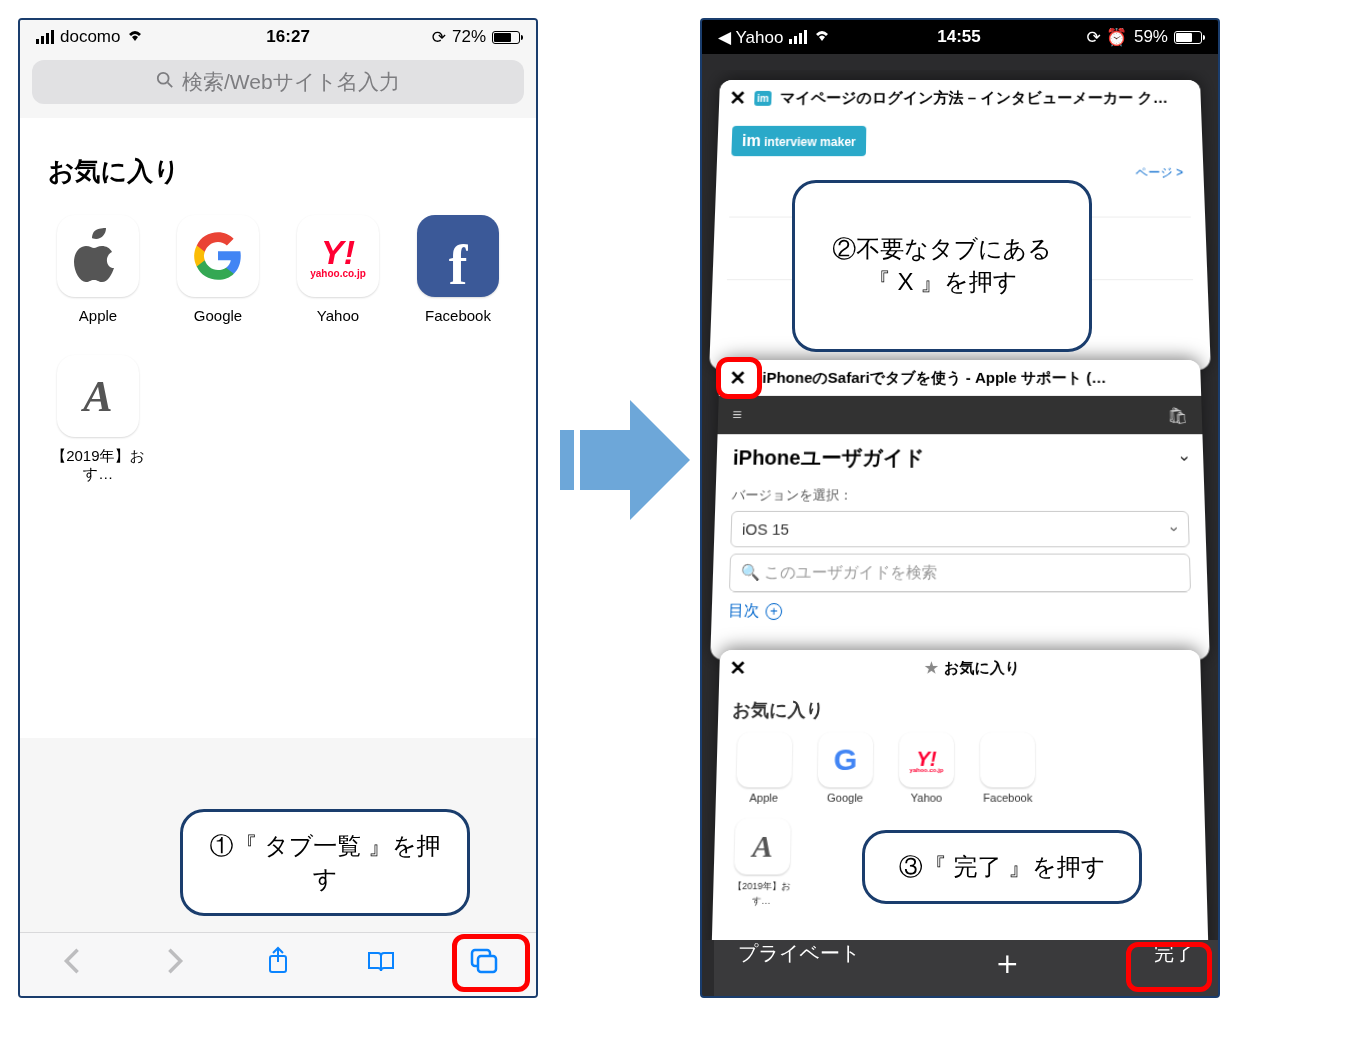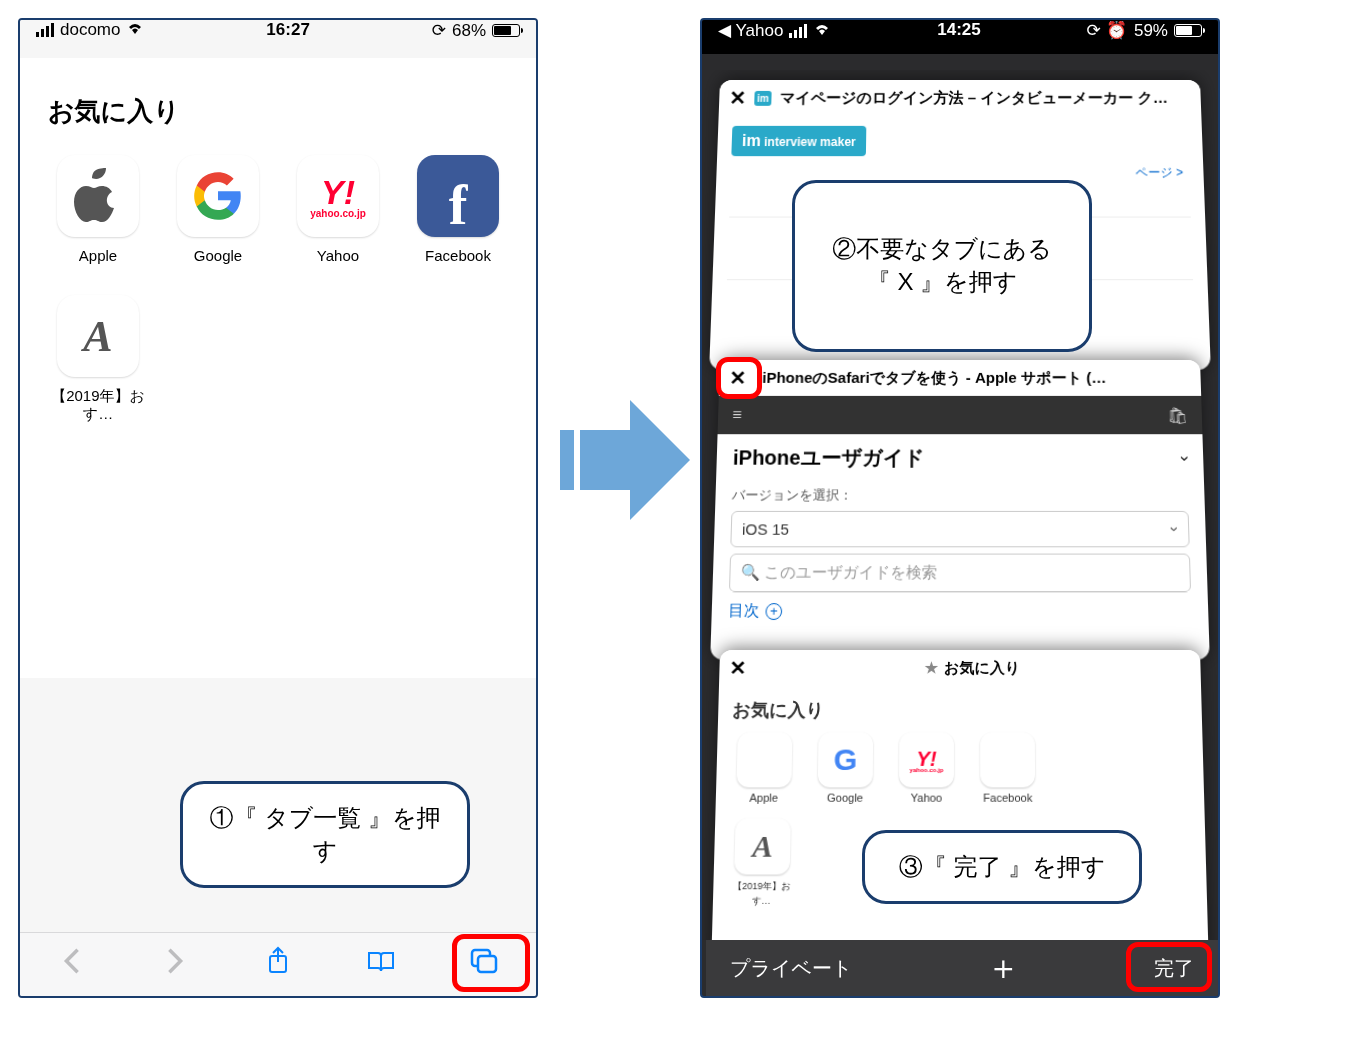--- a/index.html
+++ b/index.html
@@ -18,21 +18,21 @@
   }
   
   #phone-left {
     left: 18px; top: 18px;
     width: 520px; height: 980px;
     border-radius: 4px;
     background: #f6f6f6;
   }
   .status-bar {
     height: 34px;
-    display: flex; align-items: flex-start; justify-content: space-between;
+    display: flex; align-items: center; justify-content: space-between;
     padding: 0 16px;
     font-size: 17px; font-weight: 500;
     background: #f6f6f6;
   }
   .status-left, .status-right { display: flex; align-items: center; gap: 6px; }
   .status-center { font-weight: 600; }
   .signal-bars { display: inline-flex; gap: 2px; align-items: flex-end; }
   .signal-bars span { width: 3px; background: #000; }
   .signal-bars span:nth-child(1){height:5px}
   .signal-bars span:nth-child(2){height:8px}
@@ -128,23 +128,23 @@
     background:#fff; border-radius:12px; overflow:hidden;
     box-shadow: 0 -2px 18px rgba(0,0,0,.5);
   }
   .tab-card .tab-header {
     height:36px; background:#fff; display:flex; align-items:center; gap:8px;
     padding:0 10px; font-size:15px; font-weight:600; color:#000;
     white-space:nowrap; overflow:hidden; text-overflow:ellipsis;
   }
   .tab-card .tab-header .close-x { font-size:20px; font-weight:700; }
   .tab-bottombar {
-    position:absolute; bottom:0; left:4px; right:0; height:56px;
+    position:absolute; bottom:0; left:12px; right:0; height:56px;
     background:#3a3a3c; color:#fff;
-    display:flex; justify-content:space-between; align-items:center;
+    display:flex; justify-content:space-between; align-items:flex-start;
     padding:0 24px; font-size:20px;
   }
   .plus-btn { font-size:34px; font-weight:300;}
   
   .tab-body { padding:10px 14px; font-size:14px; color:#333; }
   .im-badge {
     display:inline-block; background:#2aa9c9; color:#fff;
     padding:6px 10px; border-radius:4px; font-size:12px; font-weight:600;
   }
   .apple-nav { background:#323232; height:38px; display:flex; align-items:center; justify-content:space-between; padding:0 14px; color:#d0d0d0;}
@@ -177,27 +177,36 @@
       <span>docomo</span>
       <span>
         <svg width="18" height="14" viewBox="0 0 18 14">
             <path d="M9 13 L6 9 Q9 6 12 9 Z M3 6 Q9 0 15 6 L13 8 Q9 4 5 8 Z" fill="#000"></path>
           </svg>
       </span>
     </div>
     <div class="status-center">16:27</div>
     <div class="status-right">
       <span>⟳</span>
-      <span>68%</span>
+      <span>72%</span>
       <span class="battery">
           <span class="fill"></span>
         </span>
     </div>
   </div>
 
+  <div class="search-field">
+    <span>
+      <svg width="18" height="18" viewBox="0 0 20 20" fill="none" stroke="#7d7d80" stroke-width="2">
+          <circle cx="8" cy="8" r="6"></circle>
+          <line x1="13" y1="13" x2="18" y2="18"></line>
+        </svg>
+    </span>
+    <span>検索/Webサイト名入力</span>
+  </div>
 
   <div class="favorites-section">
     <div class="favorites-title">お気に入り</div>
     <div class="fav-grid">
 
       <div class="fav-item">
         <div class="fav-icon">
           <svg width="48" height="56" viewBox="0 0 24 28" fill="#555">
               <path d="M16 0c0 2-1 4-3 5-2 1-4 0-4 0s0-3 2-4 5-1 5-1zM20 20c-1 3-3 7-6 7-2 0-2-1-4-1s-2 1-4 1c-3 0-6-5-6-10 0-5 3-8 6-8 2 0 3 1 4 1s2-1 4-1c2 0 4 1 5 3-4 2-3 8 1 8z"></path>
             </svg>
@@ -231,21 +240,21 @@
       </div>
 
       <div class="fav-item">
         <div class="fav-icon" style="font-family:cursive;font-style:italic;color:#555;">A</div>
         <div class="fav-label">【2019年】おす…</div>
       </div>
 
     </div>
   </div>
 
-  <div class="callout" style="left:160px; bottom:108px; width:290px;">
+  <div class="callout" style="left:160px; bottom:80px; width:290px;">
     <span>①『 タブ一覧 』を押す</span>
     <svg class="tail" style="bottom:-28px; right:60px;" width="44" height="30">
         <polygon points="0,0 44,0 34,30" fill="#fff" stroke="#1a3d6d" stroke-width="3"></polygon>
       </svg>
   </div>
 
   <div class="toolbar">
     <div class="tb-btn">
       <svg width="20" height="28" viewBox="0 0 12 20" fill="none" stroke="#bdbdbf" stroke-width="2.5">
           <polyline points="10,2 2,10 10,18"></polyline>
@@ -295,21 +304,21 @@
           <span></span>
           <span></span>
           <span></span>
         </span>
       <span>
         <svg width="18" height="14" viewBox="0 0 18 14">
             <path d="M9 13 L6 9 Q9 6 12 9 Z M3 6 Q9 0 15 6 L13 8 Q9 4 5 8 Z" fill="#fff"></path>
           </svg>
       </span>
     </div>
-    <div class="status-center">14:25</div>
+    <div class="status-center">14:55</div>
     <div class="status-right">
       <span>⟳</span>
       <span>⏰</span>
       <span>59%</span>
       <span class="battery">
           <span class="fill" style="width:60%"></span>
         </span>
     </div>
   </div>
 

